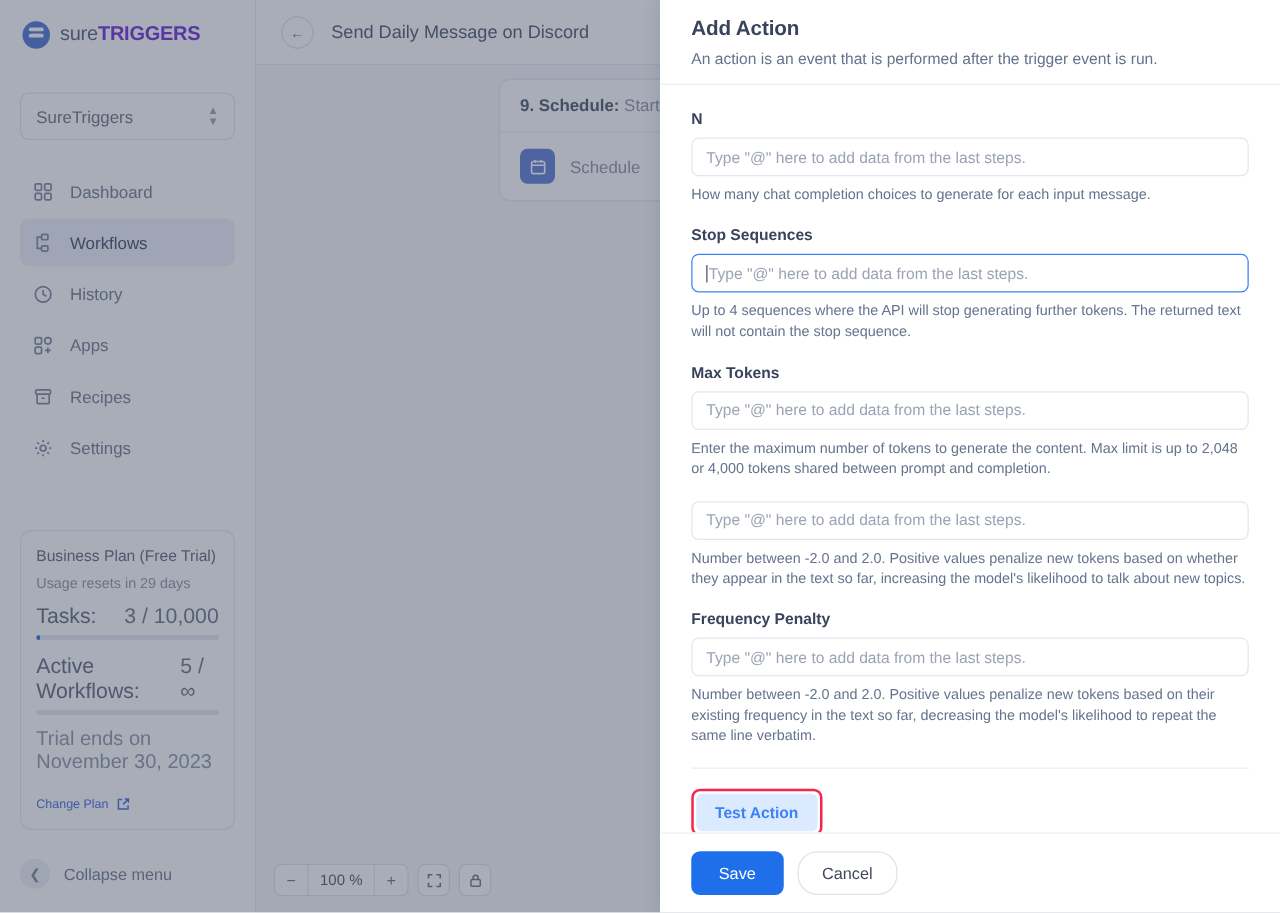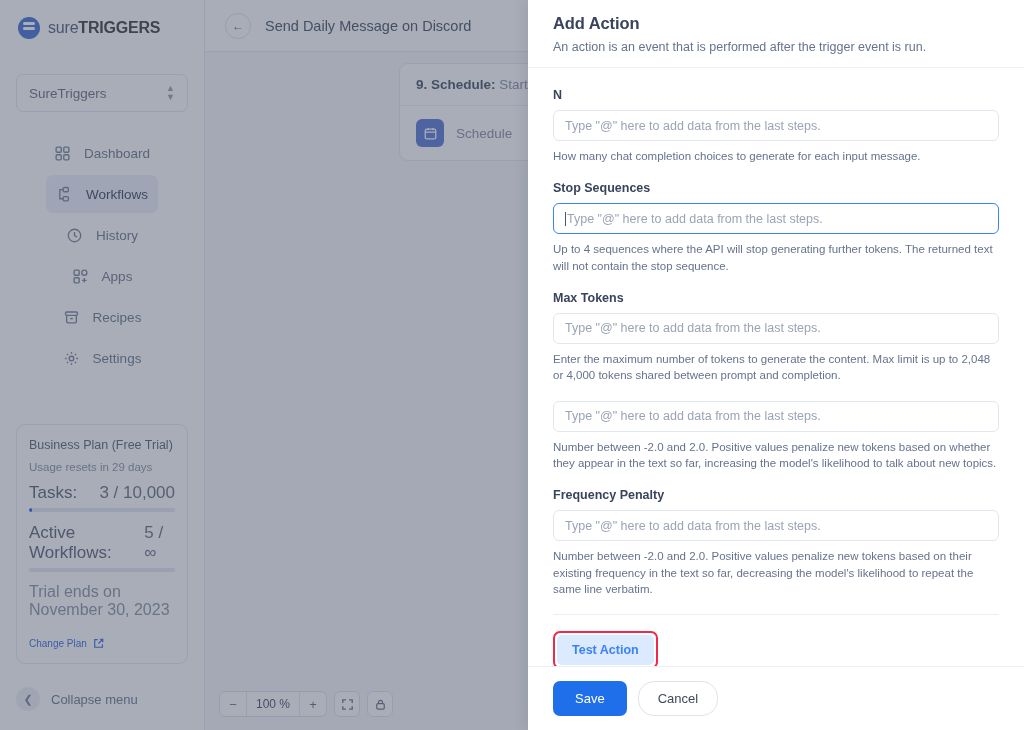--- a/index.html
+++ b/index.html
@@ -29,30 +29,30 @@
   .logo-mark::before {
     content: ""; position: absolute; left: 5px; top: 5px;
     width: 12px; height: 3px; background: #fff; border-radius: 2px;
     box-shadow: 0 5px 0 #fff;
   }
   .logo-mark::after {
     content: ""; position: absolute; left: 7px; top: 10px;
     width: 8px; height: 2px; background: #fff; border-radius: 2px;
   }
   .logo-text { font-size: 16px; color: #54607a; letter-spacing: -0.2px; }
-  .logo-text b { font-weight: 700; color: #404040; }
+  .logo-text b { font-weight: 700; color: #6d28d9; }
 
   .ws-select {
     margin-top: 18px; height: 38px; border: 1px solid #e4e7ef; border-radius: 7px;
     display: flex; align-items: center; padding: 0 12px;
     font-size: 13.5px; color: #6b7280;
   }
   .ws-select .caret { margin-left: auto; font-size: 9px; line-height: 1.05; color: #9aa2b1; text-align: center;}
 
-  .nav { margin-top: 22px; display: flex; flex-direction: column; gap: 3px; align-items: center; }
+  .nav { margin-top: 22px; display: flex; flex-direction: column; gap: 3px; }
   .nav-item {
     display: flex; align-items: center; gap: 13px;
     height: 38px; padding: 0 10px; border-radius: 7px;
     font-size: 13.5px; color: #6f7a8d;
   }
   .nav-item.active { background: #eef1f8; color: #3c4椒; color: #3f4a60; font-weight: 400; }
   .nav-ico { width: 17px; height: 17px; flex: none; color: #7b859a; }
   .nav-ico svg { width: 17px; height: 17px; display: block; }
 
   .plan-card {

